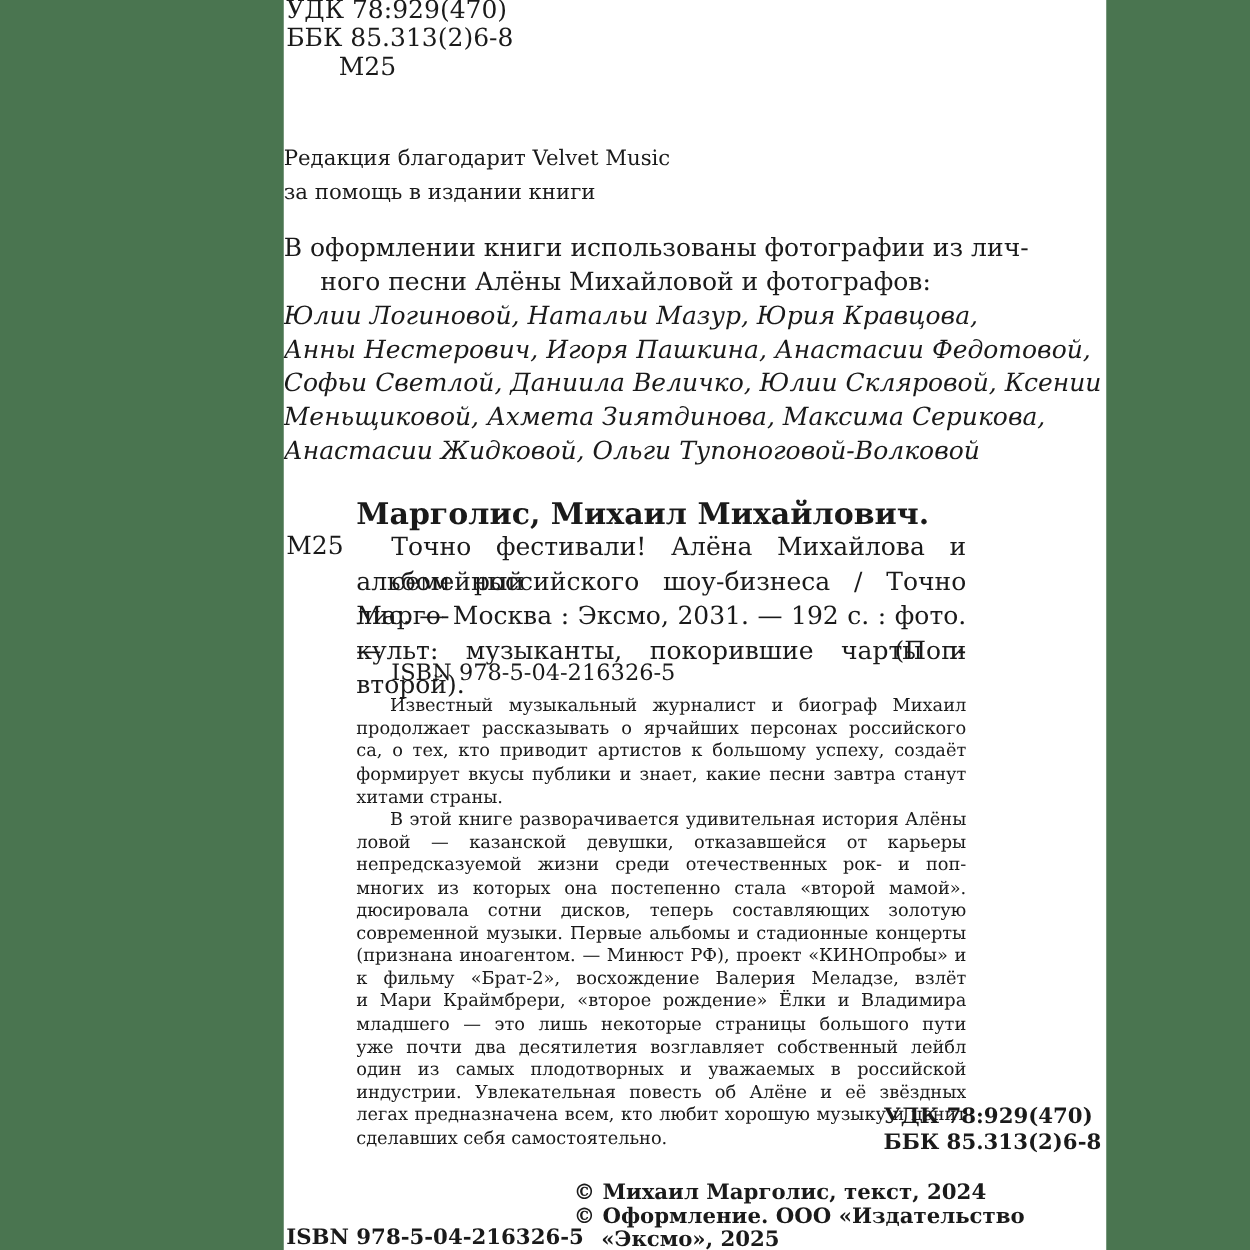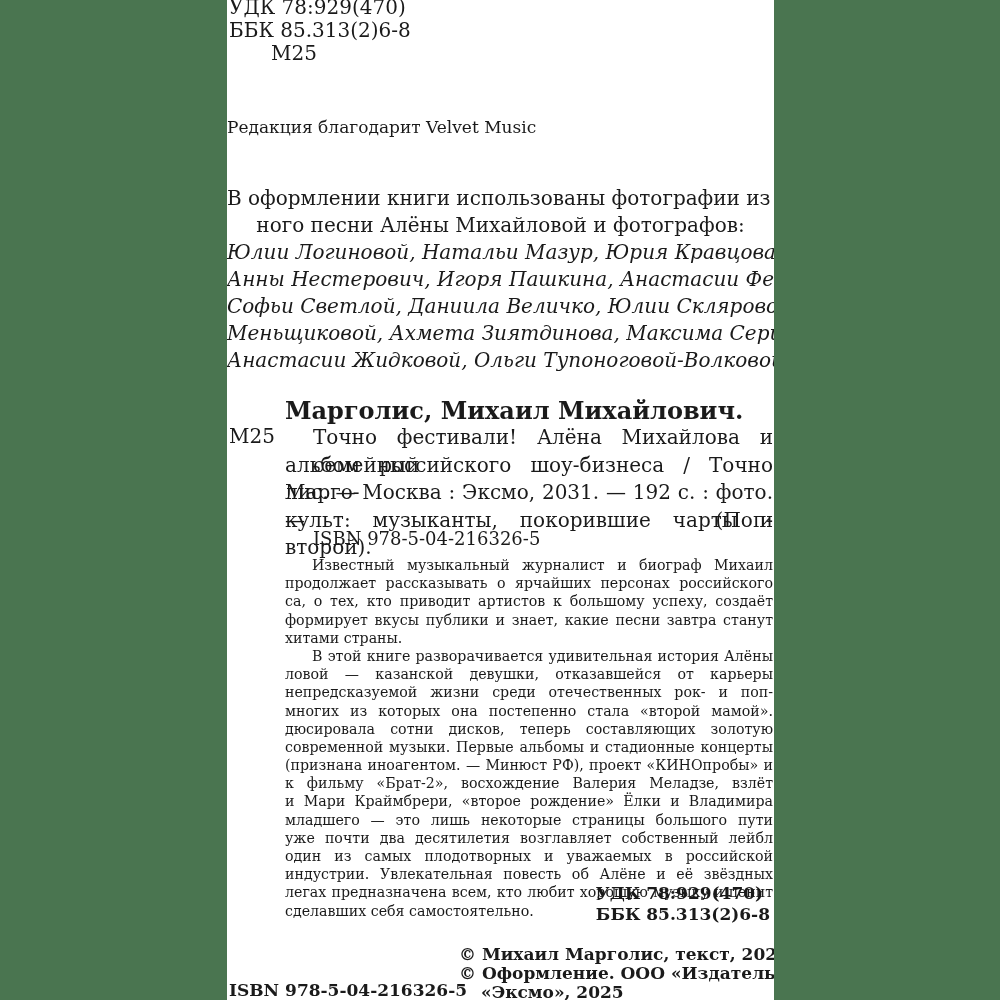--- a/index.html
+++ b/index.html
@@ -7,21 +7,21 @@
       width: 1000px; height: 1000px;
       background: #4a7550;
       position: relative;
       overflow: hidden;
       font-family: "DejaVu Serif", "Liberation Serif", serif;
       color: #1a1a1a;
     }
     .page {
       position: absolute;
       left: 227px; top: 0;
-      width: 547px; height: 1000px;
+      width: 658px; height: 1000px;
       background: #ffffff;
       overflow: hidden;
     }
     .abs { position: absolute; white-space: nowrap; }
     .top-codes { left: 2px; top: -4px; font-size: 20px; line-height: 23px; }
     .top-codes .m25 { padding-left: 42px; }
 
     .thanks { left: 0; width: 547px; top: 114px; text-align: left; font-size: 17px; line-height: 27px; }
     .photos { left: 0; width: 547px; top: 185px; text-align: center; font-size: 20px; line-height: 27px; }
     .photos .it { font-style: italic; }
@@ -57,20 +57,21 @@
 <div class="page">
 
   <div class="abs top-codes">
     <div>УДК 78:929(470)</div>
     <div>ББК 85.313(2)6-8</div>
     <div class="m25">М25</div>
   </div>
 
   <div class="abs thanks">
     <div>Редакция благодарит Velvet Music</div>
+    <div>за помощь в издании книги</div>
   </div>
 
   <div class="abs photos">
     <div>В оформлении книги использованы фотографии из лич-</div>
     <div>ного песни Алёны Михайловой и фотографов:</div>
     <div class="it">Юлии Логиновой, Натальи Мазур, Юрия Кравцова,</div>
     <div class="it">Анны Нестерович, Игоря Пашкина, Анастасии Федотовой,</div>
     <div class="it">Софьи Светлой, Даниила Величко, Юлии Скляровой, Ксении</div>
     <div class="it">Меньщиковой, Ахмета Зиятдинова, Максима Серикова,</div>
     <div class="it">Анастасии Жидковой, Ольги Тупоноговой-Волковой</div>

